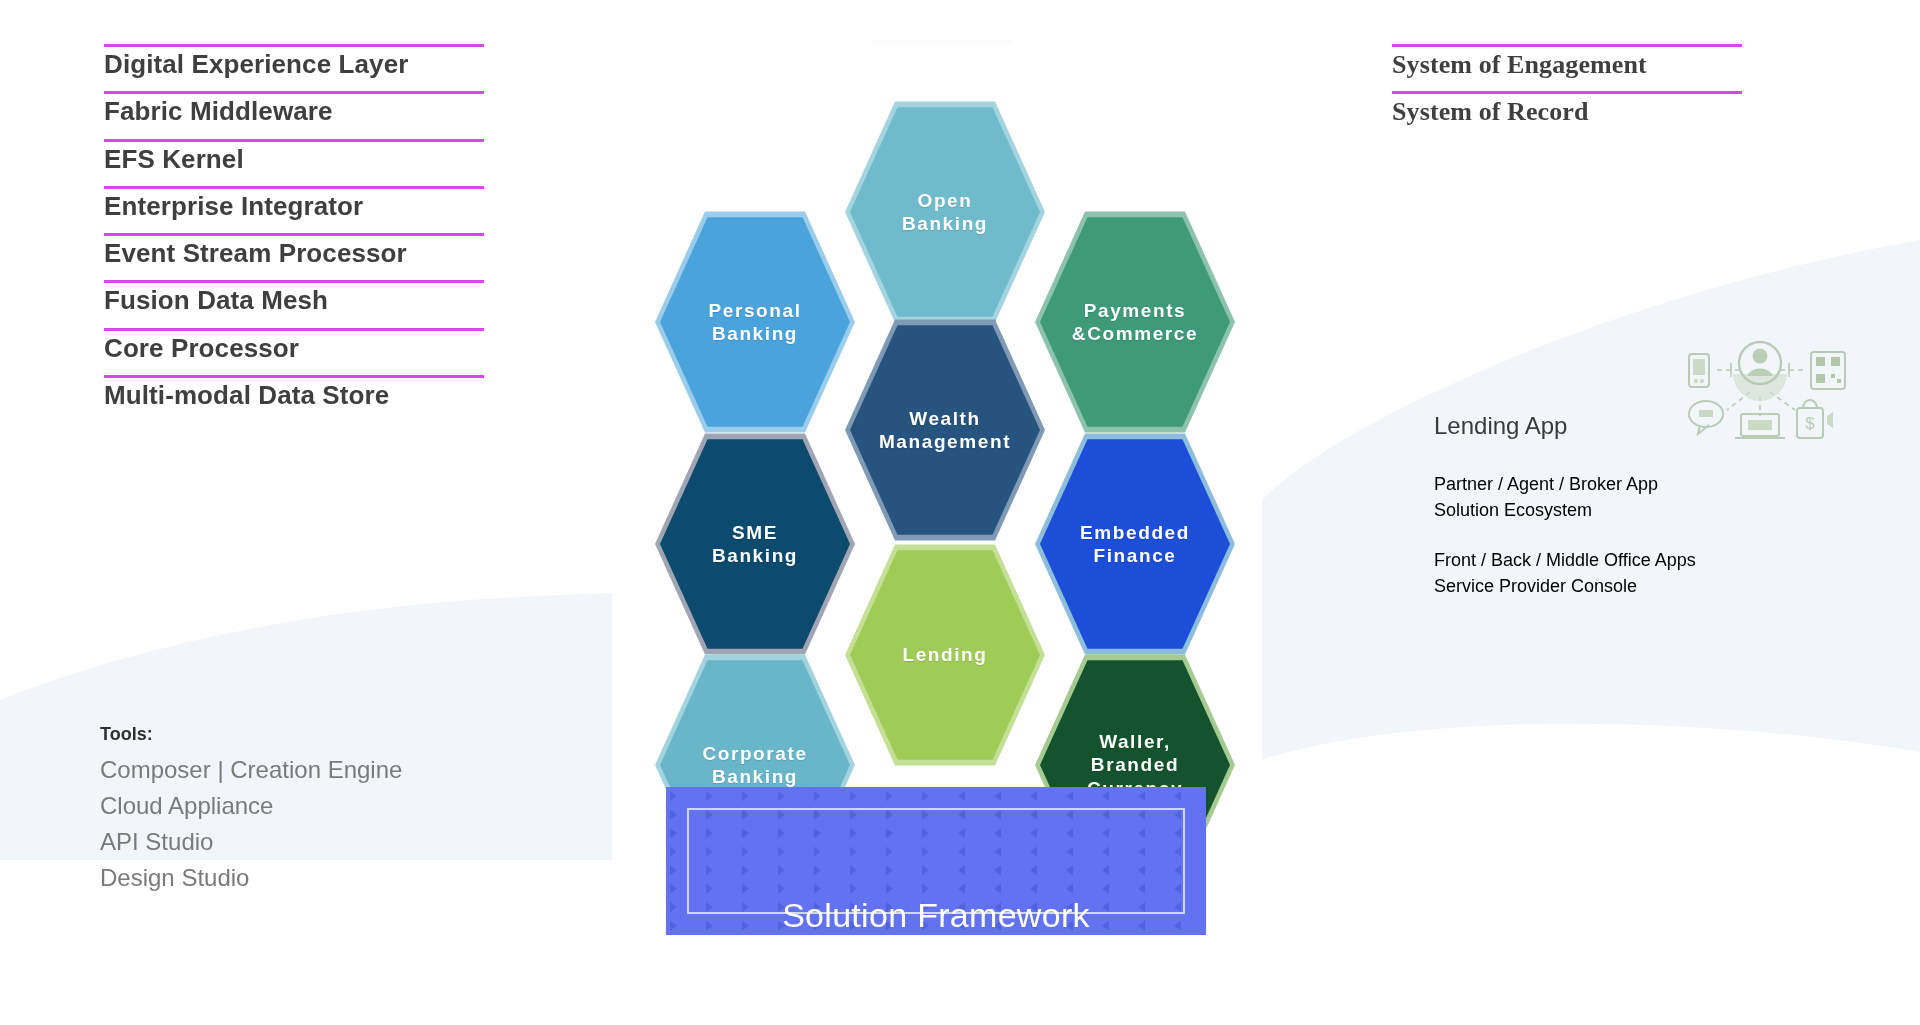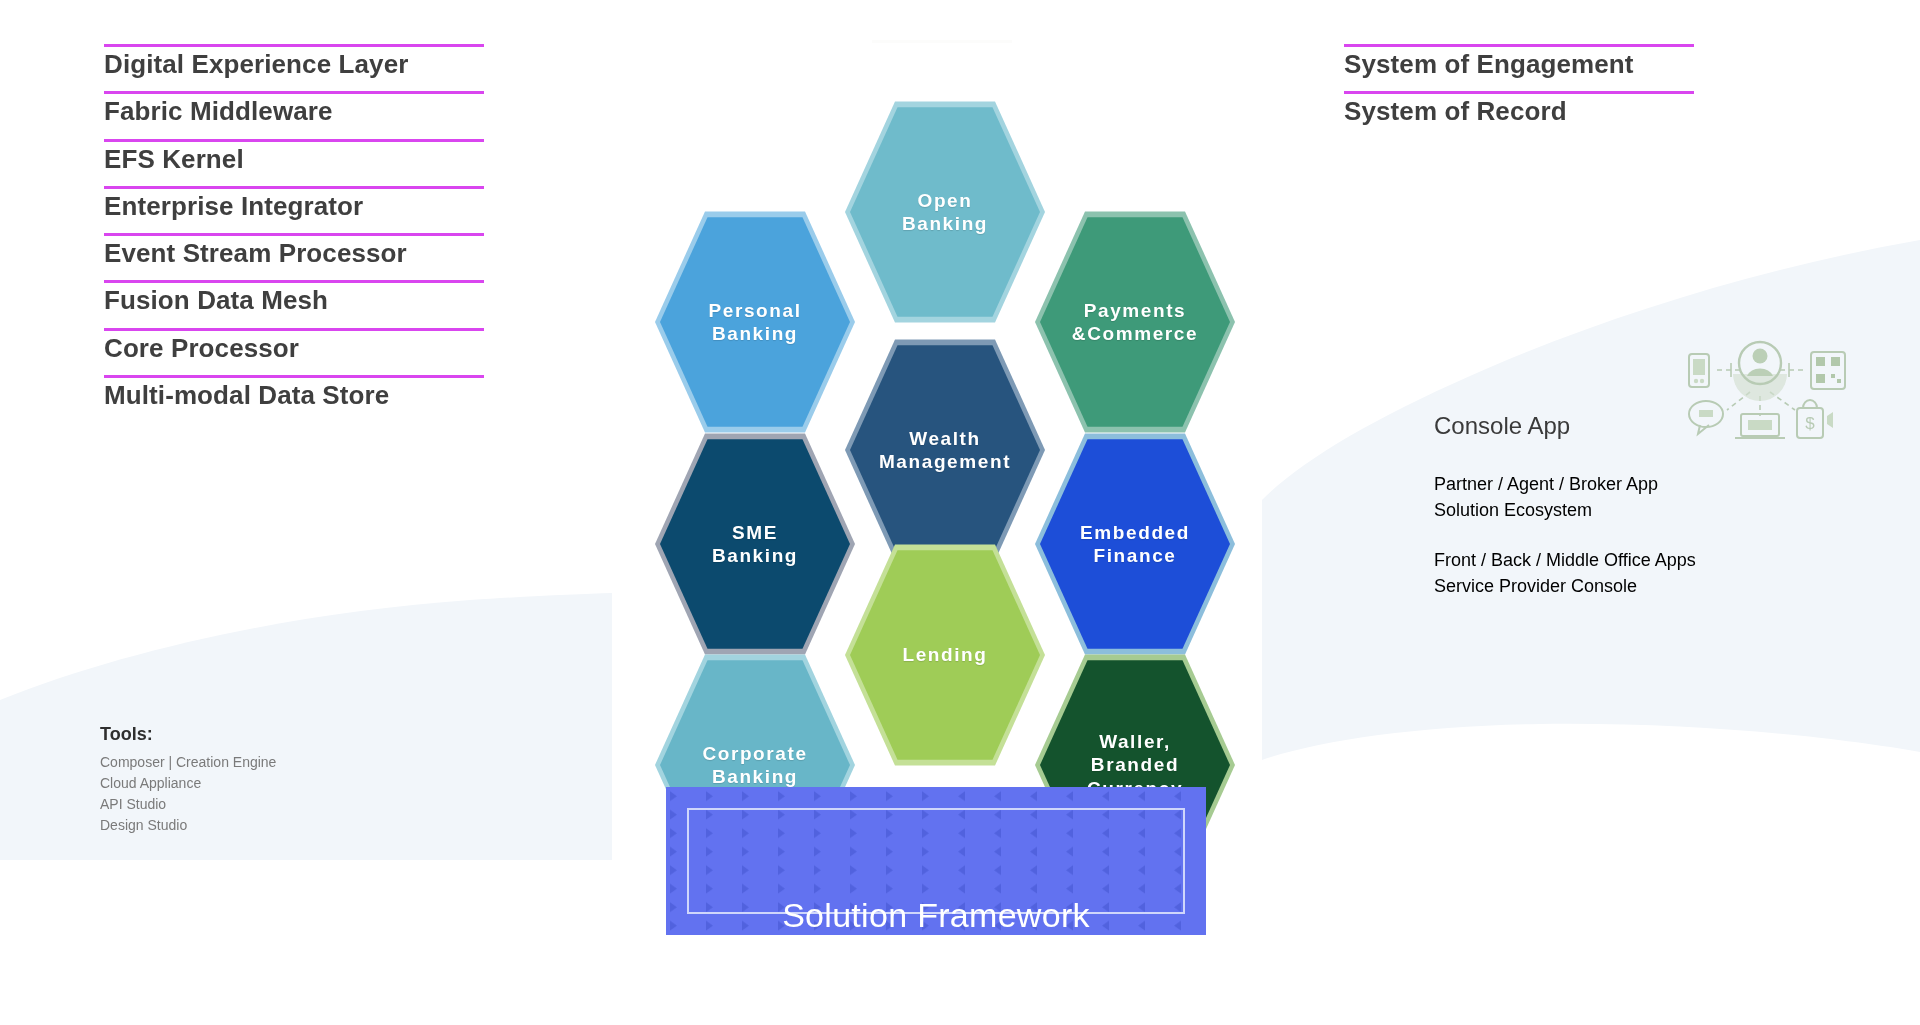--- a/index.html
+++ b/index.html
@@ -54,32 +54,33 @@
     width: 420px;
   }
   .tools-title {
     font-size: 18px;
     font-weight: bold;
     color: #2f2f2f;
     margin-bottom: 6px;
     line-height: 1.35;
   }
   .tools-item {
-    font-size: 14px;
+    font-size: 24px;
     color: #7a7a7a;
     line-height: 1.5;
     white-space: nowrap;
   }
 
   
   #right-column {
     position: absolute;
-    left: 1344px;
+    left: 1392px;
     top: 44px;
     width: 350px;
+    font-family: Liberation Serif, serif;
   }
 
   
   #customer-app-block {
     position: absolute;
     left: 1434px;
     top: 412px;
     width: 400px;
   }
   .customer-title {
@@ -245,21 +246,21 @@
     <div class="hex" style="left: 0px; top: 110px; background: rgb(154, 204, 235);">
       <div class="hex-inner" style="background: rgb(75, 163, 220);">
         <div class="hex-label">Personal<br>Banking</div>
       </div>
     </div>
     <div class="hex" style="left: 380px; top: 110px; background: rgb(140, 194, 174);">
       <div class="hex-inner" style="background: rgb(62, 154, 121);">
         <div class="hex-label">Payments<br>&amp;Commerce</div>
       </div>
     </div>
-    <div class="hex" style="left: 190px; top: 238px; background: rgb(126, 154, 181);">
+    <div class="hex" style="left: 190px; top: 218px; background: rgb(126, 154, 181);">
       <div class="hex-inner" style="background: rgb(39, 84, 126);">
         <div class="hex-label">Wealth<br>Management</div>
       </div>
     </div>
     <div class="hex" style="left: 0px; top: 332px; background: rgb(159, 165, 179);">
       <div class="hex-inner" style="background: #0c4a6e;">
         <div class="hex-label">SME<br>Banking</div>
       </div>
     </div>
     <div class="hex" style="left: 380px; top: 332px; background: rgb(140, 190, 220);">
@@ -359,21 +360,21 @@
 
   <g stroke="#89a87c" stroke-width="2" fill="none">
     <rect x="142" y="78" width="26" height="30" rx="3"></rect>
     <path d="M148,78 A7,8 0 0,1 162,78"></path>
     <text x="155" y="99" font-family="Liberation Sans, sans-serif" font-size="17" fill="#89a87c" stroke="none" text-anchor="middle">$</text>
     <path d="M172,86 L178,82 L178,98 L172,94 Z" fill="#a9c49a" stroke="none"></path>
   </g>
 </svg>
 
 <div id="customer-app-block">
-    <div class="customer-title">Console App</div>
+    <div class="customer-title">Lending App</div>
     <div class="customer-group">
       <div class="customer-line">Partner / Agent / Broker App</div>
       <div class="customer-line">Solution Ecosystem</div>
     </div>
     <div class="customer-group">
       <div class="customer-line">Front / Back / Middle Office Apps</div>
       <div class="customer-line">Service Provider Console</div>
     </div>
   </div>
 

